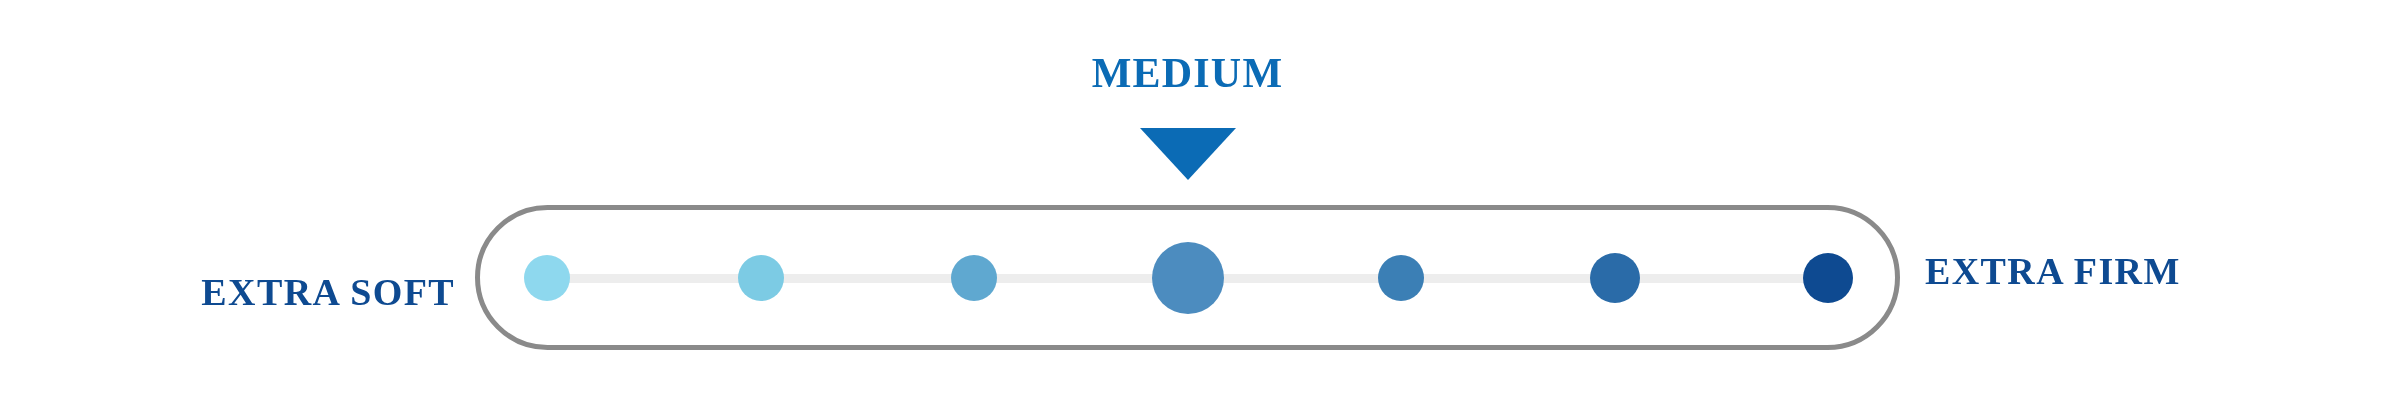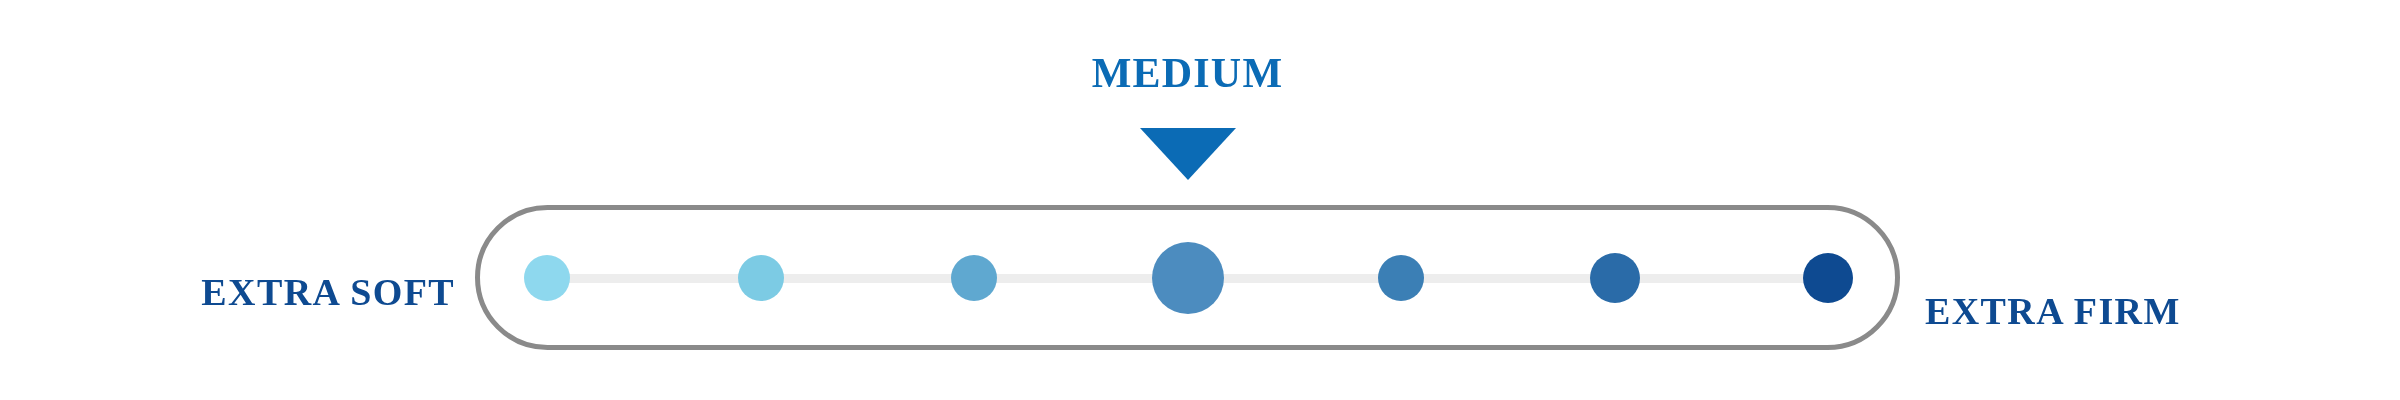--- a/index.html
+++ b/index.html
@@ -122,15 +122,15 @@
         <div class="dot" style="left: 72px; width: 46px; height: 46px; background: rgb(142, 216, 238);"></div>
         <div class="dot" style="left: 285.5px; width: 46px; height: 46px; background: rgb(124, 203, 228);"></div>
         <div class="dot" style="left: 499px; width: 46px; height: 46px; background: rgb(95, 168, 208);"></div>
         <div class="dot" style="left: 712.5px; width: 72px; height: 72px; background: rgb(76, 140, 191);"></div>
         <div class="dot" style="left: 926px; width: 46px; height: 46px; background: rgb(59, 127, 181);"></div>
         <div class="dot" style="left: 1139.5px; width: 50px; height: 50px; background: rgb(42, 107, 168);"></div>
         <div class="dot" style="left: 1353px; width: 50px; height: 50px; background: rgb(14, 74, 145);"></div>
       </div>
   </div>
 
-  <div class="end-label right" style="color: rgb(14, 74, 145); margin-top: 40px;">EXTRA FIRM</div>
+  <div class="end-label right" style="color: rgb(14, 74, 145);">EXTRA FIRM</div>
 
 </div>
 
 </body></html>

